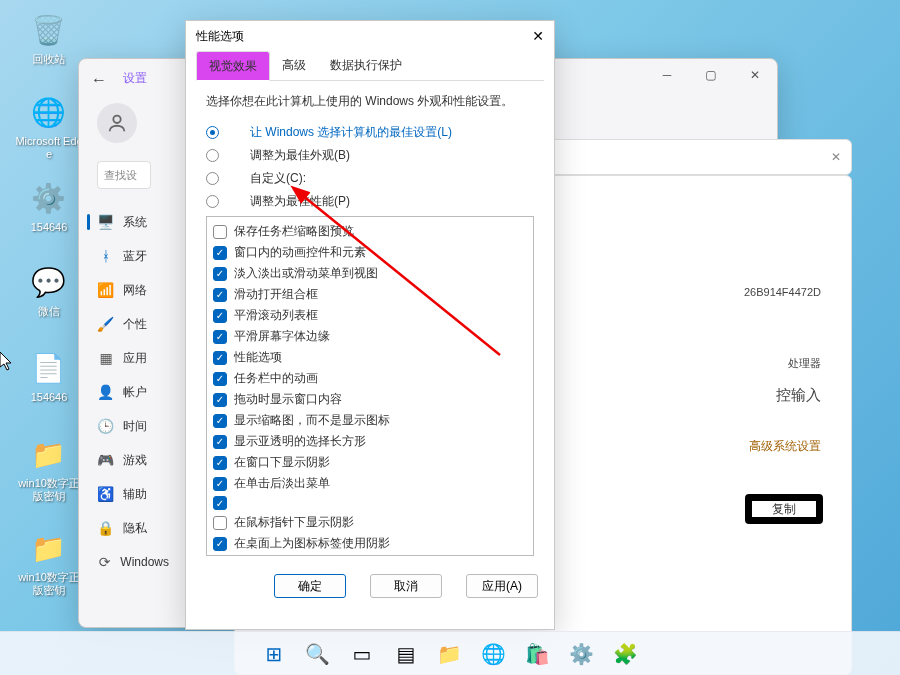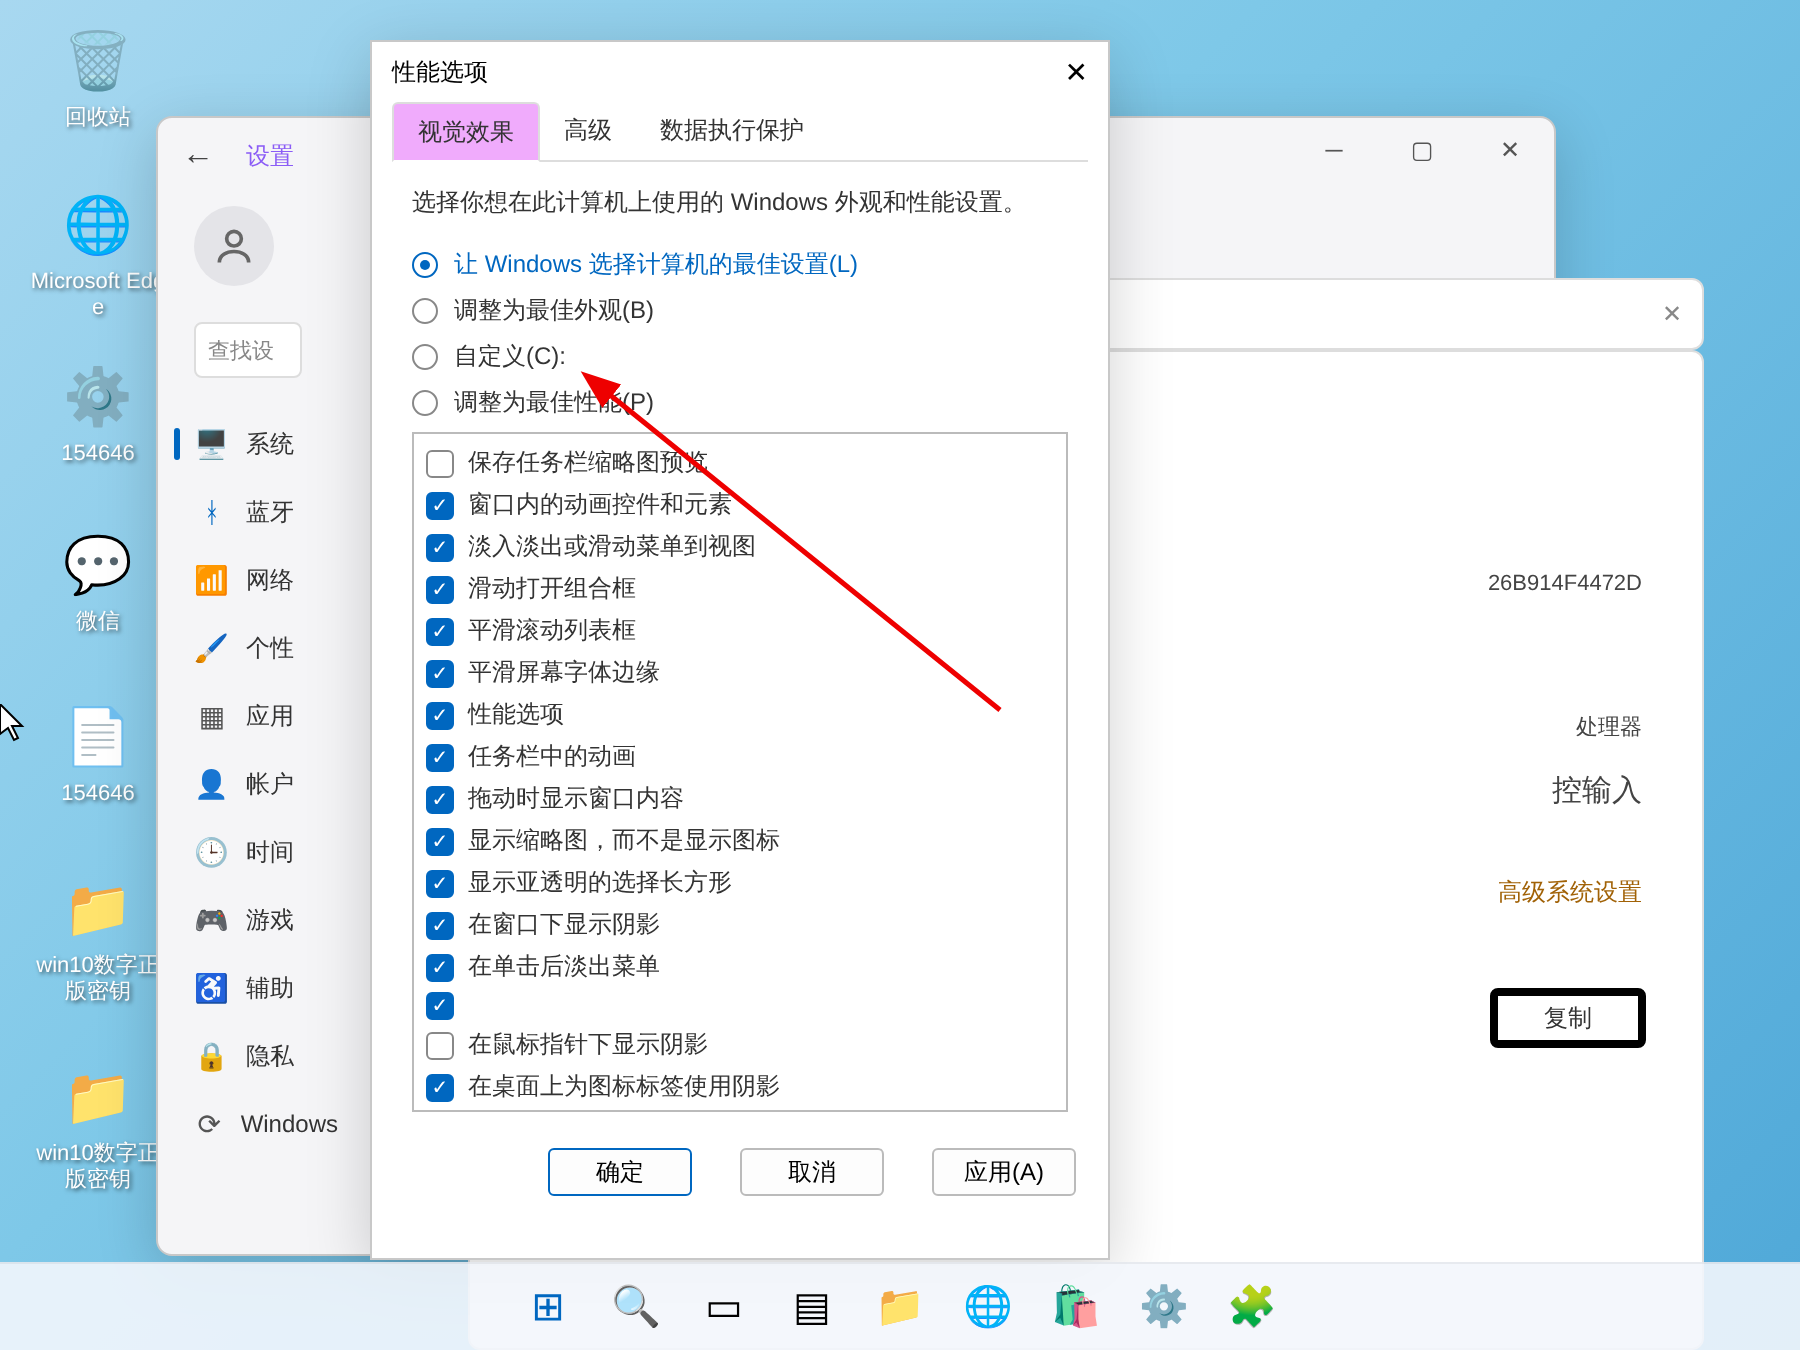--- a/index.html
+++ b/index.html
@@ -26,32 +26,32 @@
 .nav-item { display: flex; align-items: center; height: 34px; font-size: 12px; color: #333; cursor: pointer; }
 .nav-item.sel { position: relative; }
 .nav-item.sel::before { content: ""; position: absolute; left: -10px; width: 3px; height: 16px; background: #0067c0; border-radius: 2px; }
 .nav-item .ni-ico { width: 18px; margin-right: 8px; font-size: 14px; text-align: center; }
 
 
 .inner-win { position: absolute; left: 155px; top: 80px; width: 618px; height: 36px; background: #fff; border: 1px solid #ddd; border-radius: 6px; display: flex; align-items: center; padding: 0 10px; font-size: 12px; color: #333; }
 .inner-win .wc { margin-left: auto; color: #888; cursor: pointer; font-size: 12px;}
 .inner-body-peek { position: absolute; left: 155px; top: 116px; width: 618px; height: 500px; background: #fff; border: 1px solid #ddd; border-radius: 6px; padding: 10px 14px; font-size: 12px; color: #333; }
 .peek-right { position: absolute; right: 30px; top: 60px; font-size: 12px; color: #a16207; }
-.peek-copy { position: absolute; right: 28px; top: 340px; width: 78px; height: 30px; border: 4px solid #000000; border-radius: 4px; display:flex; align-items:center; justify-content:center; font-size:12px; }
+.peek-copy { position: absolute; right: 28px; top: 340px; width: 78px; height: 30px; border: 7px solid #000000; border-radius: 4px; display:flex; align-items:center; justify-content:center; font-size:12px; }
 
 
 .perf-dialog { left: 185px; top: 20px; width: 370px; height: 610px; background: #fff; border-radius: 0; }
 .perf-title { height: 30px; display: flex; align-items: center; padding: 0 10px; border-bottom: none; font-size: 12px; }
 .perf-title .close { margin-left: auto; font-size: 14px; cursor: pointer; }
 .tabs { display: flex; border-bottom: 1px solid #ddd; margin: 0 10px; }
 .tab { padding: 6px 12px 5px; font-size: 12px; color: #333; cursor: pointer; }
-.tab.active { border: 1px solid #ddd; border-bottom: 1px solid #fff; margin-bottom: -1px; border-radius: 3px 3px 0 0; background: #f0abfc; }
+.tab.active { border: 1px solid #ddd; border-bottom: 1px solid #fff; margin-bottom: -1px; border-radius: 3px 3px 0 0; background: #d946ef; }
 .perf-body { padding: 12px 20px 8px; font-size: 12px; color: #333; }
 .perf-desc { margin-bottom: 14px; }
-.radio-row { display: flex; align-items: center; margin: 6px 0; cursor: pointer; }
+.radio-row { display: flex; align-items: center; margin: 6px 0; cursor: pointer; gap: 23px; }
 .radio { width: 13px; height: 13px; border: 1.5px solid #888; border-radius: 50%; margin-right: 8px; position: relative; }
 .radio.checked { border-color: #0067c0; }
 .radio.checked::after { content: ""; position: absolute; left: 2.5px; top: 2.5px; width: 5px; height: 5px; background: #0067c0; border-radius: 50%; }
 .effects-box { border: 1px solid #bbb; margin-top: 6px; height: 340px; overflow: auto; padding: 4px 6px; }
 .eff-row { display: flex; align-items: center; padding: 2px 0; font-size: 12px; cursor: pointer; }
 .chk { width: 14px; height: 14px; border: 1.5px solid #888; border-radius: 3px; margin-right: 7px; display: flex; align-items: center; justify-content: center; }
 .chk.on { background: #0067c0; border-color: #0067c0; color: #fff; font-size: 10px; }
 .dlg-buttons { display: flex; justify-content: flex-end; gap: 24px; padding: 10px 16px; align-items: flex-end; }
 .dlg-buttons button { width: 72px; height: 24px; font-size: 12px; border: 1px solid #bbb; background: #fdfdfd; border-radius: 3px; cursor: pointer; }
 .dlg-buttons button.primary { border-color: #0067c0; }

